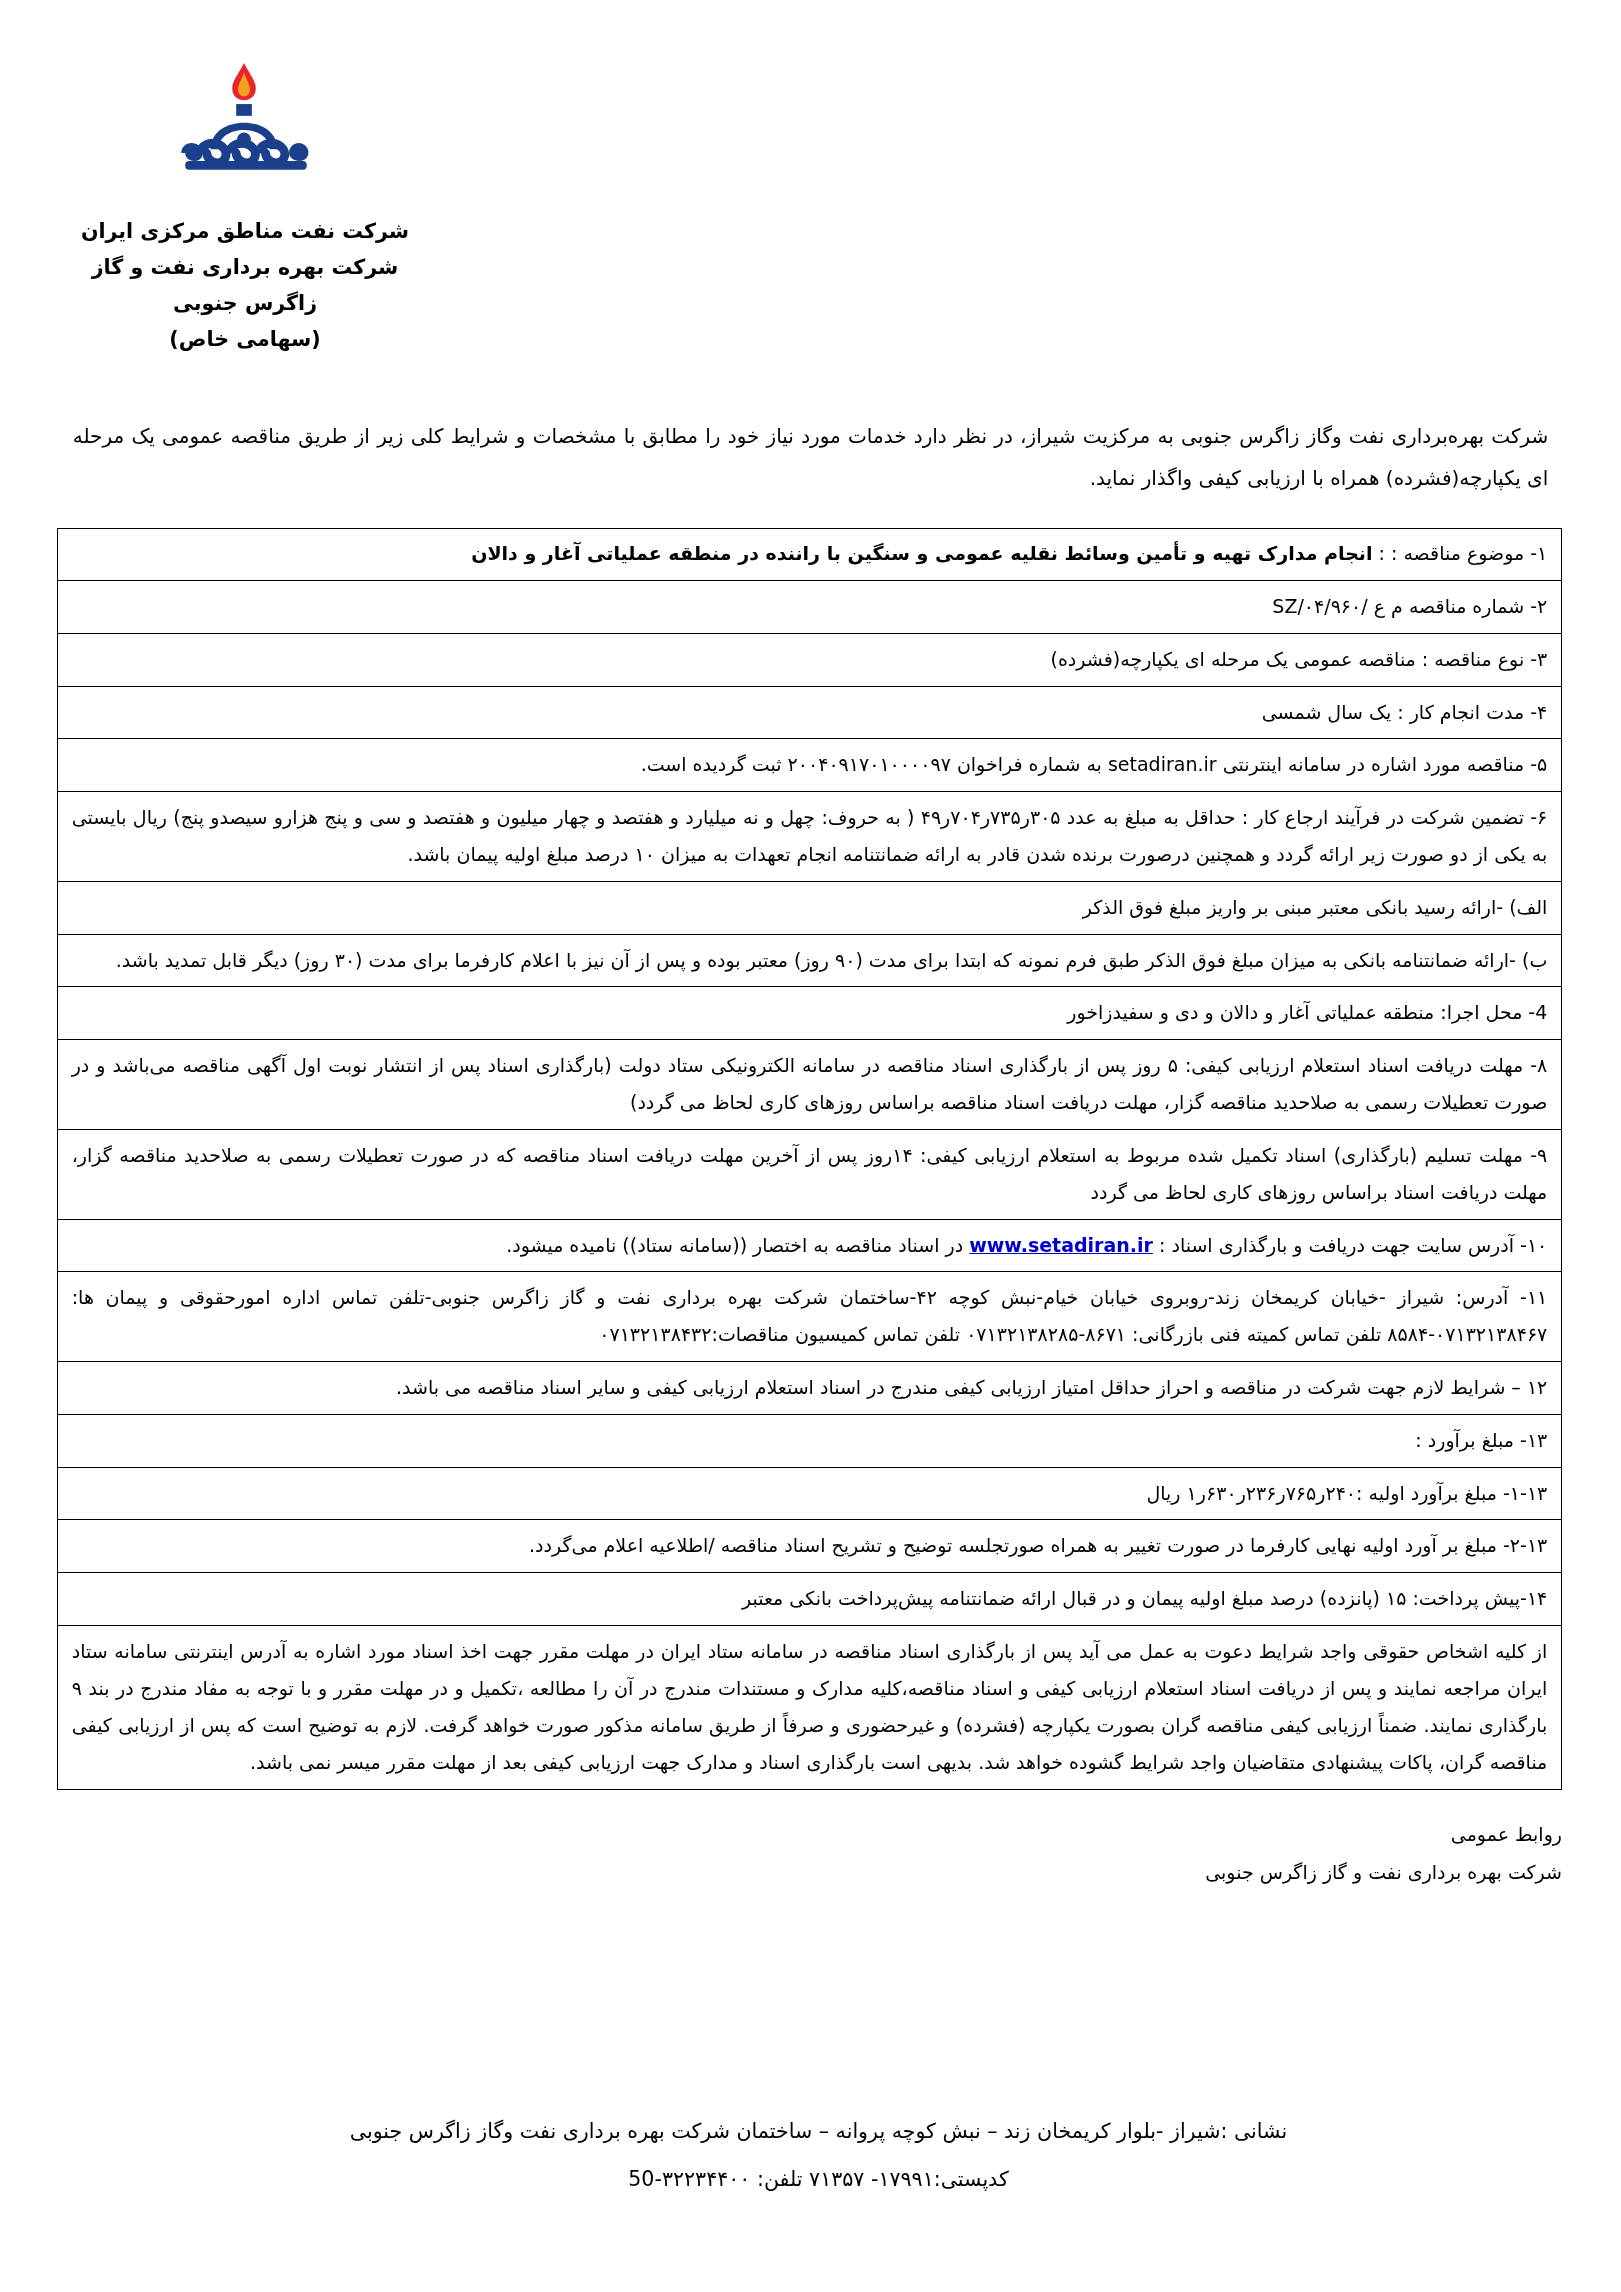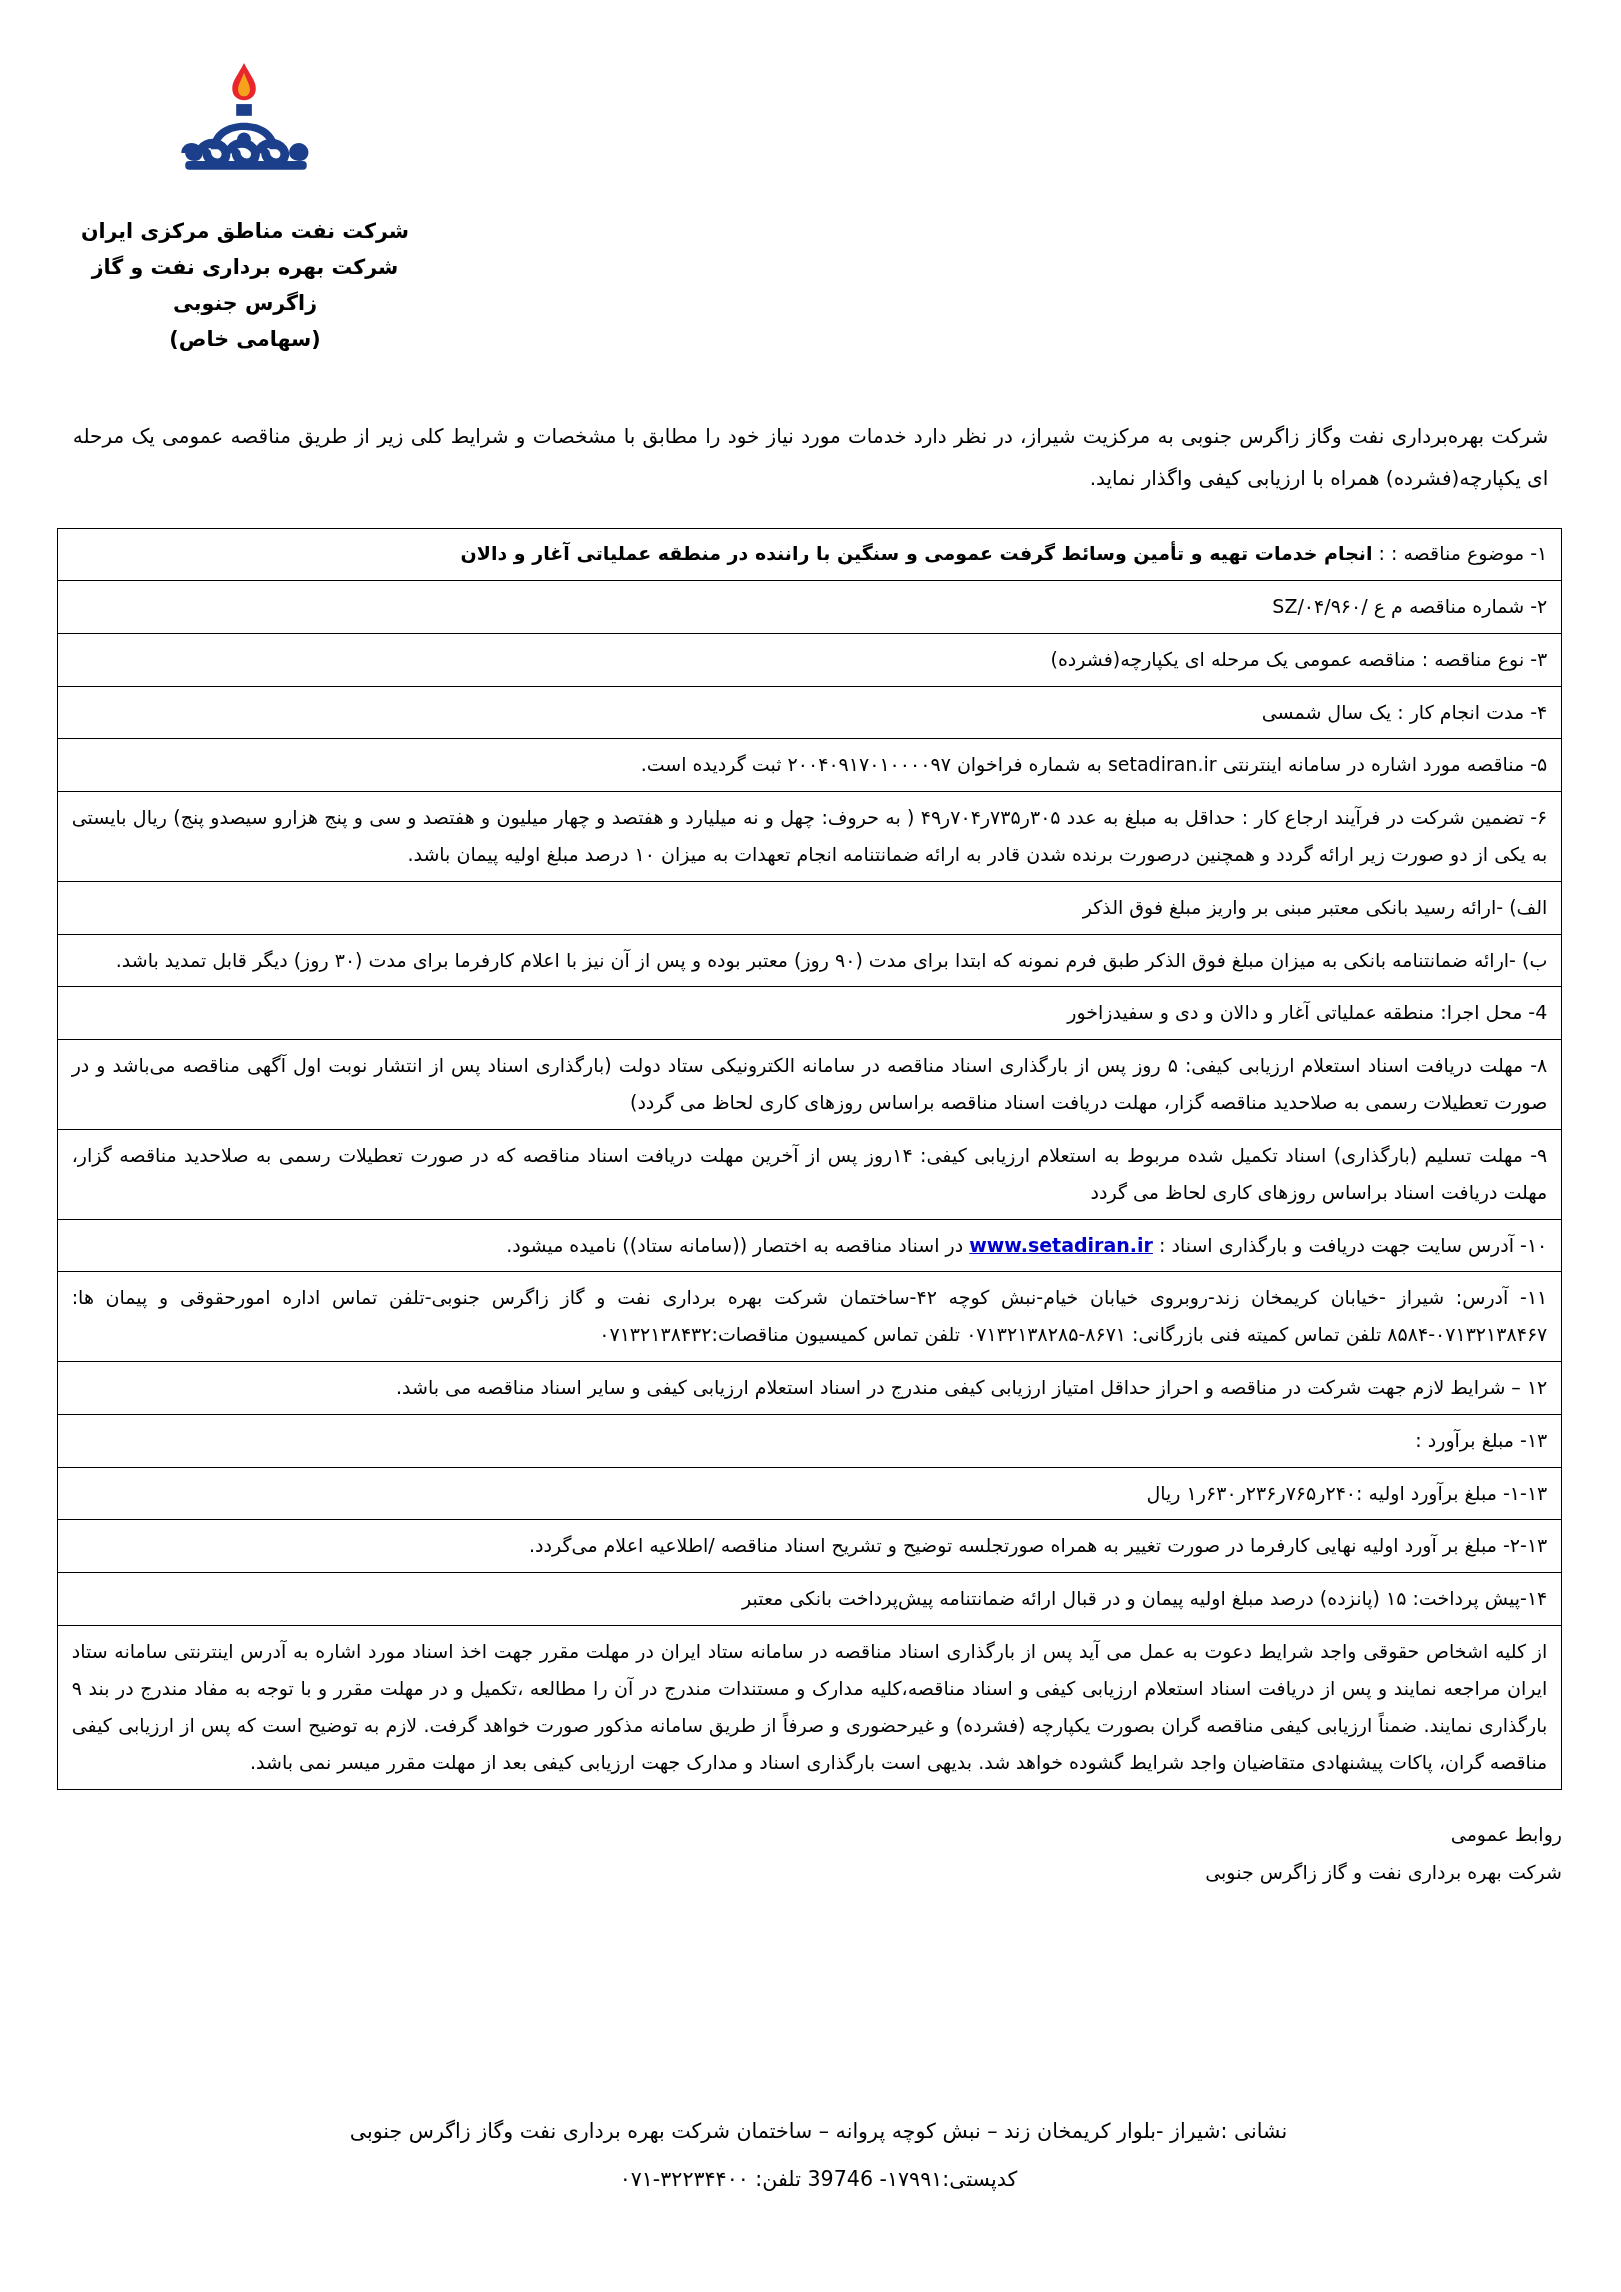--- a/index.html
+++ b/index.html
@@ -165,21 +165,21 @@
       </div>
     </div>
   </div>
 
   <div class="intro">شرکت بهره‌برداری نفت وگاز زاگرس جنوبی به مرکزیت شیراز، در نظر دارد خدمات مورد نیاز خود را مطابق با مشخصات و شرایط کلی زیر از طریق مناقصه عمومی یک مرحله ای یکپارچه(فشرده) همراه با ارزیابی کیفی واگذار نماید.</div>
 
   <div class="box">
 
     <div class="row">
       <span>۱- موضوع مناقصه : :</span>
-      <span class="b">انجام خدمات تهیه و تأمین وسائط گرفت عمومی و سنگین با راننده در منطقه عملیاتی آغار و دالان</span>
+      <span class="b">انجام مدارک تهیه و تأمین وسائط نقلیه عمومی و سنگین با راننده در منطقه عملیاتی آغار و دالان</span>
     </div>
 
     <div class="row">۲- شماره مناقصه م ع /SZ/۰۴/۹۶۰</div>
     <div class="row">۳- نوع مناقصه : مناقصه عمومی یک مرحله ای یکپارچه(فشرده)</div>
     <div class="row">۴- مدت انجام کار : یک سال شمسی</div>
     <div class="row">۵- مناقصه مورد اشاره در سامانه اینترنتی setadiran.ir به شماره فراخوان ۲۰۰۴۰۹۱۷۰۱۰۰۰۰۹۷ ثبت گردیده است.</div>
     <div class="row">۶- تضمین شرکت در فرآیند ارجاع کار : حداقل به  مبلغ به عدد ۳۰۵ر۷۳۵ر۷۰۴ر۴۹ ( به حروف: چهل و نه میلیارد و هفتصد و چهار میلیون و هفتصد و سی و پنج هزارو سیصدو پنج) ریال بایستی به یکی از دو صورت زیر ارائه گردد و همچنین درصورت برنده شدن قادر به ارائه ضمانتنامه انجام تعهدات به میزان ۱۰ درصد مبلغ اولیه پیمان باشد.</div>
     <div class="row">الف) -ارائه رسید بانکی معتبر مبنی بر واریز مبلغ فوق الذکر</div>
     <div class="row">ب) -ارائه ضمانتنامه بانکی به میزان مبلغ فوق الذکر طبق فرم نمونه که ابتدا برای مدت (۹۰ روز) معتبر بوده و پس از آن نیز با اعلام کارفرما برای مدت (۳۰ روز) دیگر قابل تمدید باشد.</div>
     <div class="row">4- محل اجرا: منطقه عملیاتی آغار و دالان و دی و سفیدزاخور</div>
@@ -200,17 +200,17 @@
     <div class="row final-para">از کلیه اشخاص حقوقی واجد شرایط دعوت به عمل می آید پس از بارگذاری اسناد مناقصه در سامانه ستاد ایران در مهلت مقرر جهت اخذ اسناد مورد اشاره به آدرس اینترنتی سامانه ستاد ایران مراجعه نمایند و پس از دریافت اسناد استعلام ارزیابی کیفی و اسناد مناقصه،کلیه مدارک و مستندات مندرج در آن را مطالعه ،تکمیل و در مهلت مقرر و با توجه به مفاد مندرج در بند ۹ بارگذاری نمایند. ضمناً ارزیابی کیفی مناقصه گران بصورت یکپارچه (فشرده) و غیرحضوری و صرفاً از طریق سامانه مذکور صورت خواهد گرفت. لازم به توضیح است که پس از ارزیابی کیفی مناقصه گران، پاکات پیشنهادی متقاضیان واجد شرایط گشوده خواهد شد. بدیهی است بارگذاری اسناد و مدارک جهت ارزیابی کیفی بعد از مهلت مقرر میسر نمی باشد.</div>
   </div>
 
   <div class="signature">
     <div>روابط عمومی</div>
     <div>شرکت بهره برداری نفت و گاز زاگرس جنوبی</div>
   </div>
 
   <div class="footer">
     <div>نشانی :شیراز -بلوار کریمخان زند – نبش کوچه پروانه – ساختمان شرکت بهره برداری نفت وگاز زاگرس جنوبی</div>
-    <div>کدپستی:۱۷۹۹۱- 39746   تلفن: ۳۲۲۳۴۴۰۰-۰۷۱</div>
+    <div>کدپستی:۱۷۹۹۱- ۷۱۳۵۷   تلفن: ۳۲۲۳۴۴۰۰-50</div>
   </div>
 
 </div>
 
 
 </body></html>

